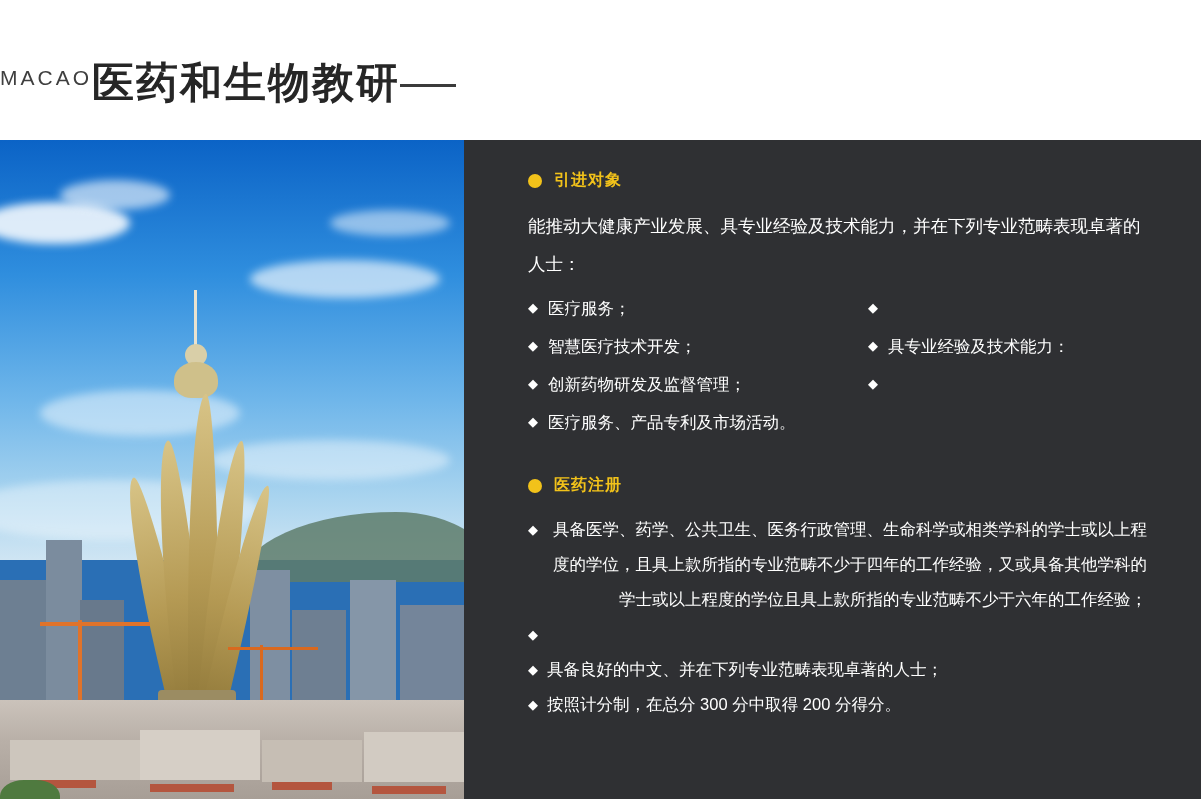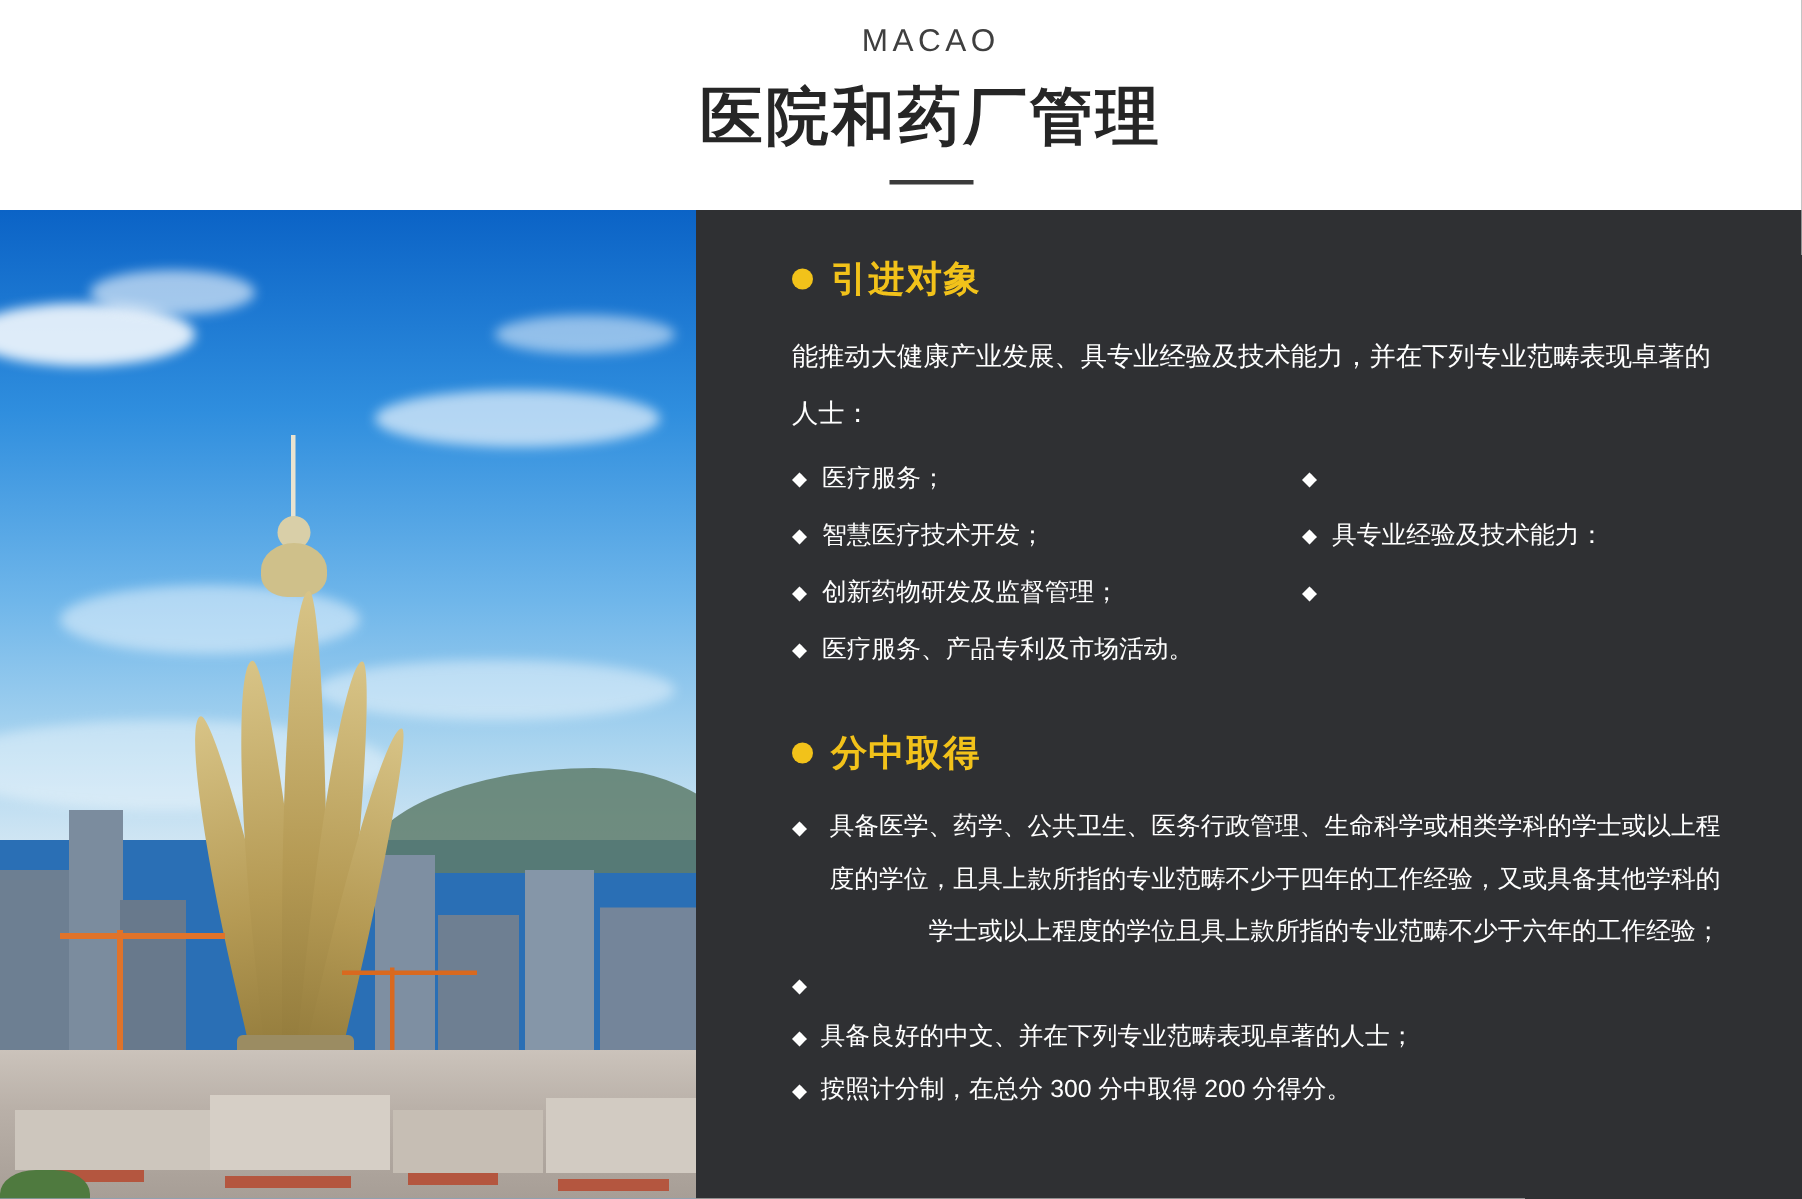--- a/index.html
+++ b/index.html
@@ -10,25 +10,24 @@
     overflow:hidden;
   }
 
   .page { position:relative; width:1201px; height:799px; background:#fff; }
 
   
   .header {
     height:140px;
     background:#ffffff;
     display:flex;
-    flex-direction:column;
+    flex-direction:row;
     align-items:center;
     justify-content:flex-start;
     padding-top:16px;
-    margin-left:40px;
   }
   .header .eyebrow {
     font-size:21px;
     letter-spacing:3px;
     color:#3f3f3f;
     font-weight:400;
   }
   .header .title {
     margin-top:10px;
     font-size:42px;
@@ -166,21 +165,21 @@
     gap:12px;
     margin-bottom:16px;
   }
   .dot {
     width:14px; height:14px; border-radius:50%;
     background:#f2c21a;
     display:inline-block;
   }
   .sec-title {
     color:#f2c21a;
-    font-size:24px;
+    font-size:16px;
     font-weight:bold;
     letter-spacing:1px;
   }
   .lead {
     font-size:17.5px;
     line-height:38px;
     color:#ffffff;
   }
   .cols {
     margin-top:6px;
@@ -221,21 +220,21 @@
   }
   .req-item .txt { max-width:600px;text-align:right; }
 </style>
 </head>
 <body>
 
 <div class="page">
 
   <div class="header">
     <div class="eyebrow">MACAO</div>
-    <div class="title">医院和药厂管理</div>
+    <div class="title">医药和生物教研</div>
     <div class="rule"></div>
   </div>
 
   <div class="body-split">
 
     <div class="photo">
       <div class="sky"></div>
       <div class="cloud c1"></div>
       <div class="cloud c2"></div>
       <div class="cloud c3"></div>
@@ -322,21 +321,21 @@
           <div class="bullet full-span">
             <span class="dia">◆</span>
             <span>医疗服务、产品专利及市场活动。</span>
           </div>
         </div>
       </div>
 
       <div class="section req">
         <div class="sec-head">
           <span class="dot"></span>
-          <span class="sec-title">分中取得</span>
+          <span class="sec-title">医药注册</span>
         </div>
         <div class="req-list">
           <div class="req-item">
             <span class="dia">◆</span>
             <span class="txt">具备医学、药学、公共卫生、医务行政管理、生命科学或相类学科的学士或以上程度的学位，且具上款所指的专业范畴不少于四年的工作经验，又或具备其他学科的学士或以上程度的学位且具上款所指的专业范畴不少于六年的工作经验；</span>
           </div>
           <div class="req-item">
             <span class="dia">◆</span>
           </div>
           <div class="req-item">

